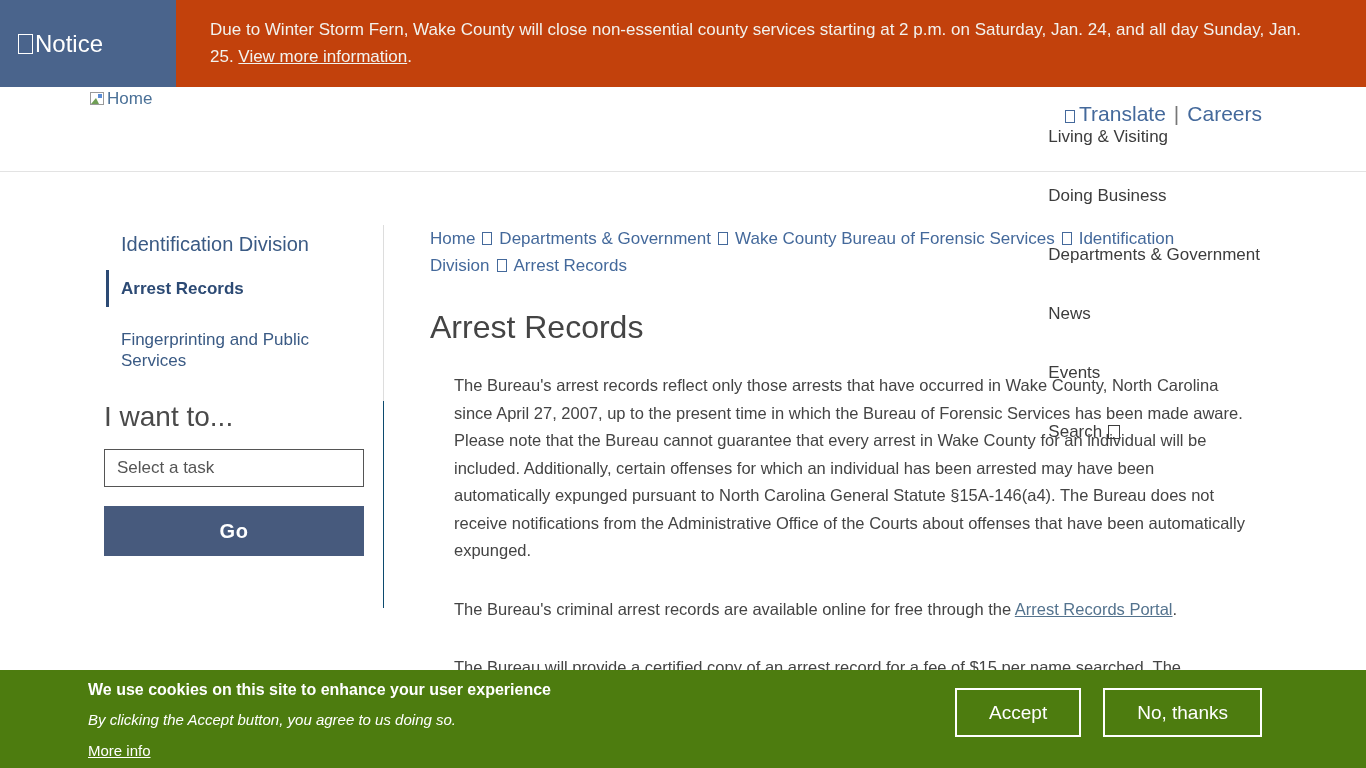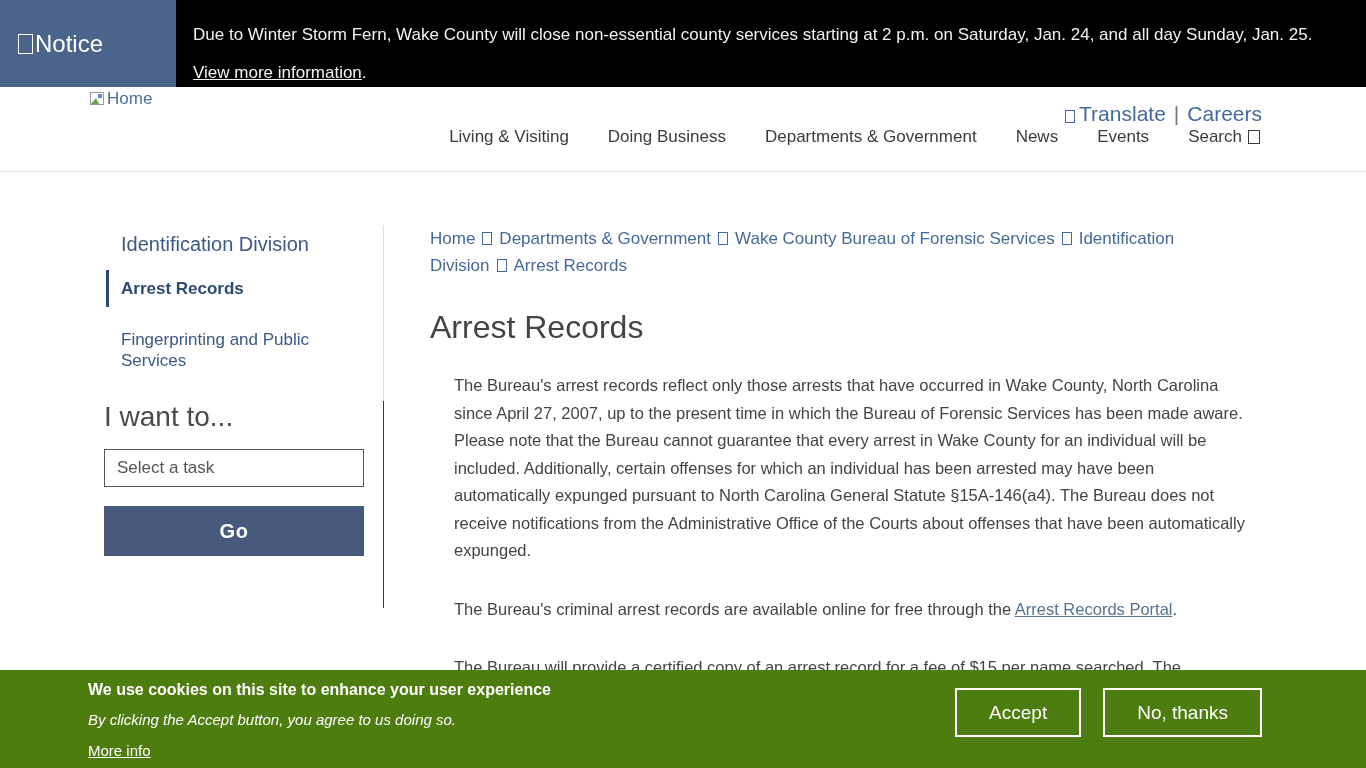--- a/index.html
+++ b/index.html
@@ -6,42 +6,42 @@
   html,body { width:1366px; height:768px; overflow:hidden; background:#ffffff;
               font-family:"Liberation Sans", sans-serif; }
   body { position:relative; }
 
   
   .tofu { display:inline-block; width:11px; height:15px; border:1px solid currentColor;
           vertical-align:-2px; }
 
   
   .notice-bar { position:absolute; top:0; left:0; width:1366px; height:87px;
-                background:#000000; display:flex; }
+                background:#c2410c; display:flex; }
   .notice-label { width:176px; height:87px; background:#4a648c; color:#ffffff;
                   display:flex; align-items:center; padding-left:18px; flex-shrink:0;
                   font-size:24px; }
   .notice-label .tofu { width:15px; height:20px; margin-right:2px; vertical-align:-3px; }
-  .notice-msg { color:#f2f2ee; font-size:17px; line-height:38px; padding:16px 30px 0 17px;
+  .notice-msg { color:#f2f2ee; font-size:17px; line-height:27px; padding:16px 30px 0 34px;
                 max-width:1180px; }
   .notice-msg a { color:#f2f2ee; text-decoration:underline; }
 
   
   .site-header { position:absolute; top:87px; left:0; width:1366px; height:85px;
                  background:#ffffff; border-bottom:1px solid #e3e3e3; }
   .logo { position:absolute; left:90px; top:2px; display:flex; align-items:center;
           color:#4a7097; font-size:17px; text-decoration:none; }
   .logo svg { margin-right:2px; }
   .utility { position:absolute; right:104px; top:15px; font-size:21px; color:#44699b;
              display:flex; align-items:center; gap:8px; }
   .utility a { color:#44699b; text-decoration:none; }
   .utility .tofu { width:10px; height:13px; margin-right:4px; }
   .utility .sep { color:#777; }
   .main-nav { position:absolute; right:106px; top:40px; display:flex; gap:39px;
-              font-size:17px; color:#3c3c3c; }
+              font-size:17px; color:#3c3c3c;flex-direction:column; }
   .main-nav a { color:#3c3c3c; text-decoration:none; white-space:nowrap; }
   .main-nav .tofu { width:12px; height:14px; margin-left:6px; }
 
   
   .content { position:absolute; top:172px; left:0; width:1366px; }
 
   .sidebar { position:absolute; left:104px; top:53px; width:280px; }
   .side-block { border-right:1px solid #dddddd; }
   .side-title { font-size:20px; color:#3a5a84; padding:8px 0 14px 17px; font-weight:400; }
   .side-item { display:block; font-size:17px; color:#3a5a84; text-decoration:none;

